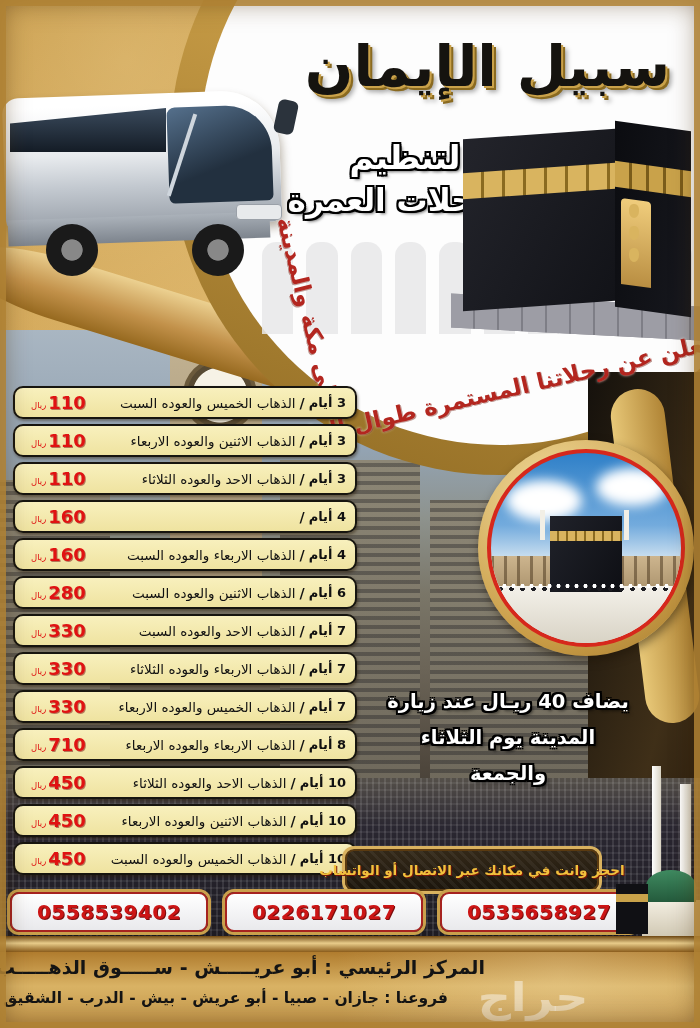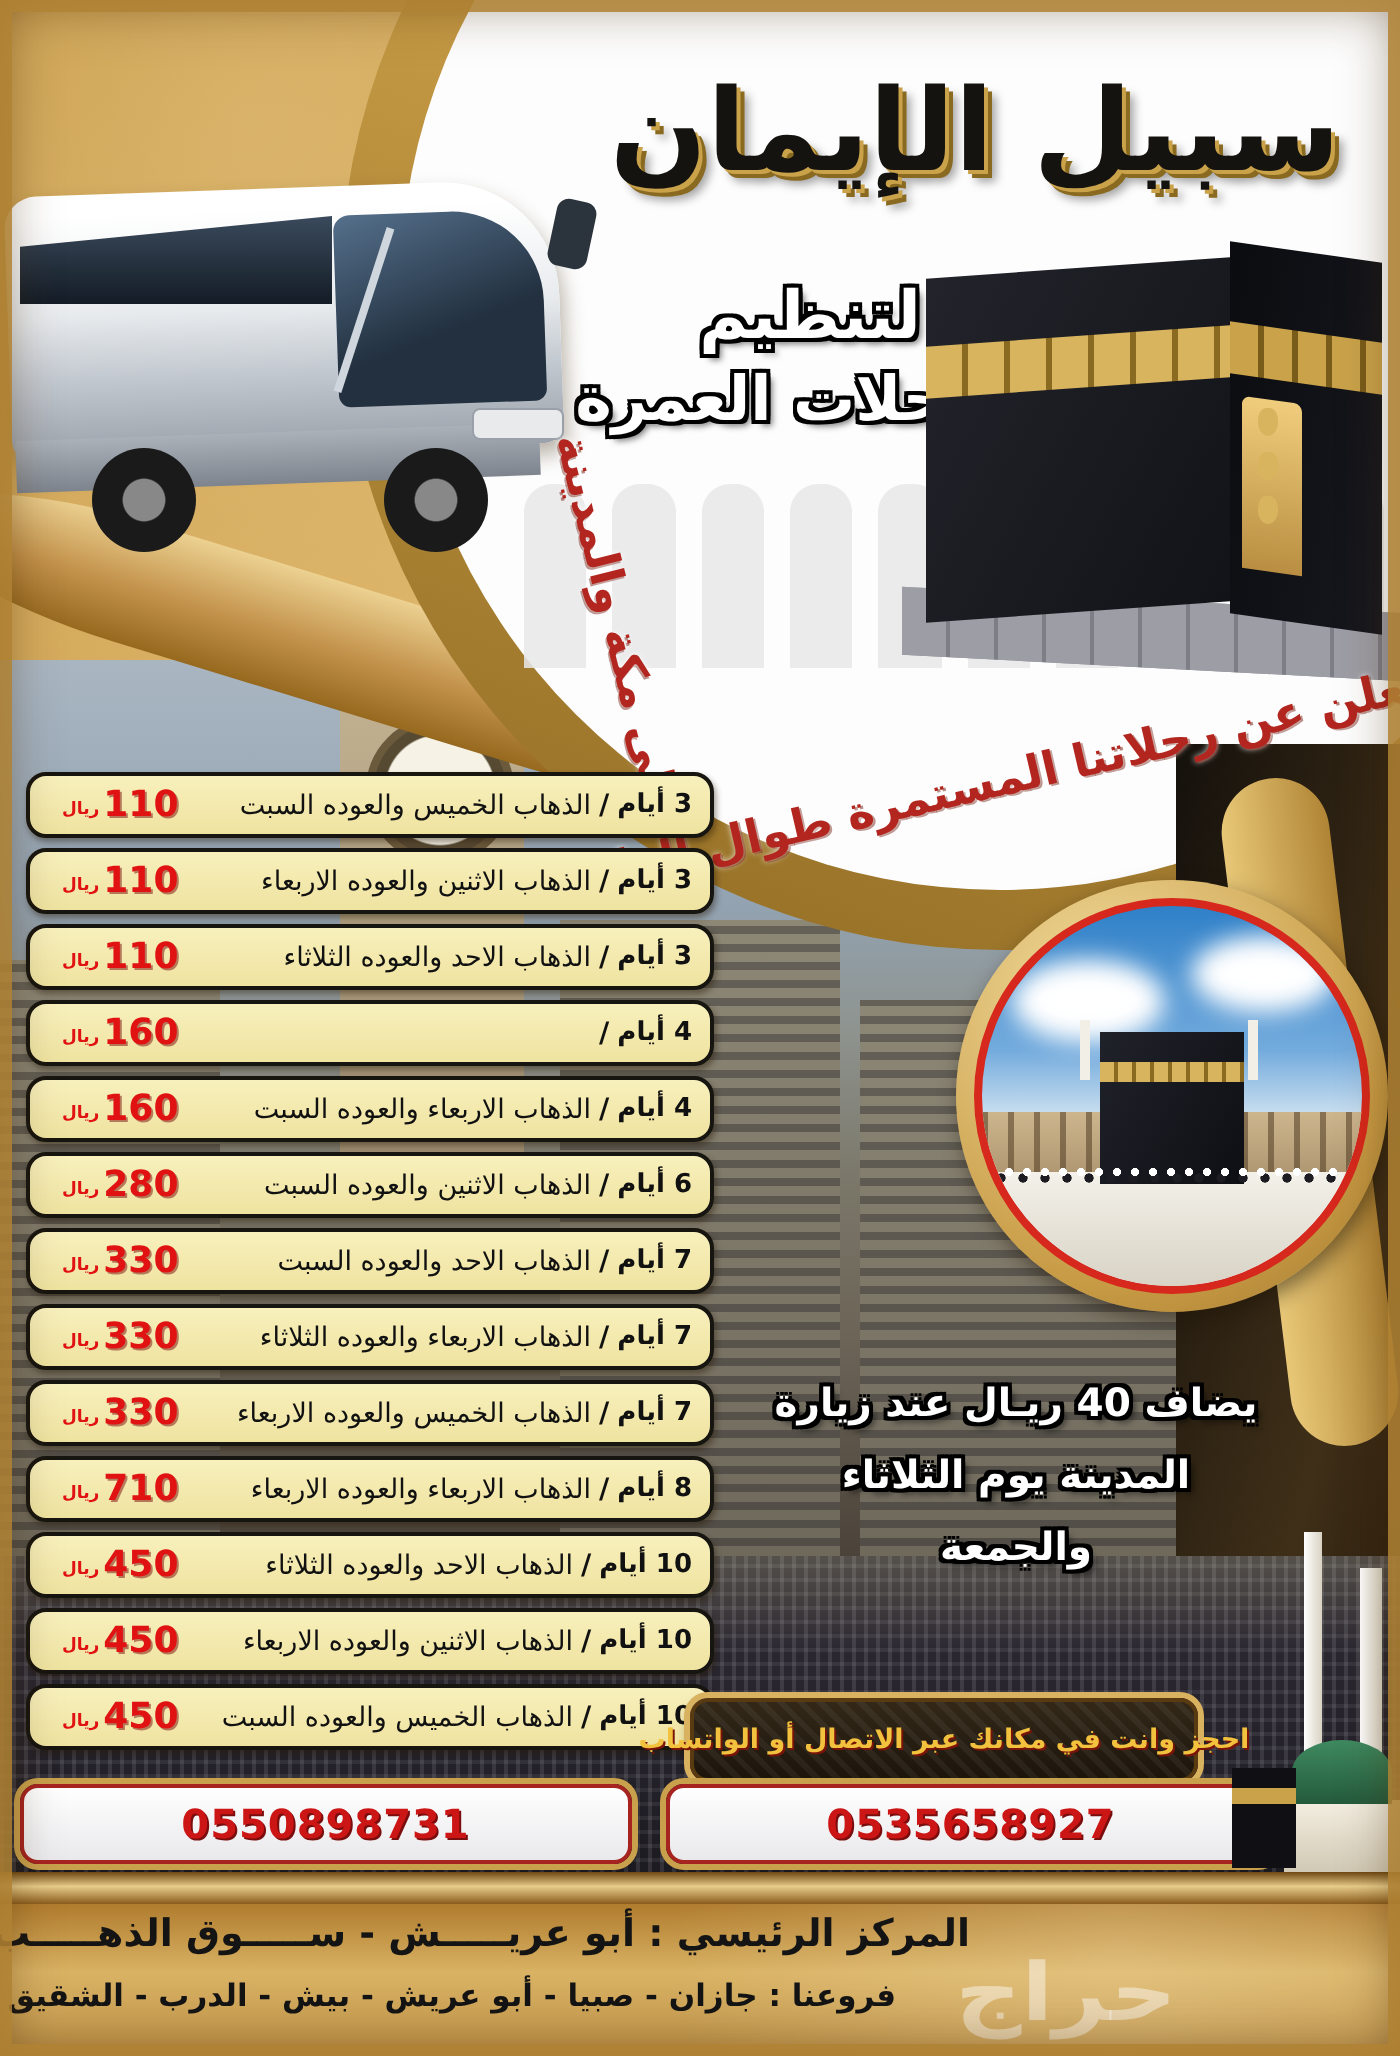--- a/index.html
+++ b/index.html
@@ -89,21 +89,21 @@
   
   .rows{left:13px;top:386px;width:344px;z-index:20;}
   .trip-row{direction:rtl;display:flex;align-items:center;height:33px;margin-bottom:5px;
     background:linear-gradient(180deg,#f8f0bd,#efe3a0);border:2px solid #17150f;border-radius:10px;
     padding:0 9px 0 16px;box-sizing:border-box;box-shadow:1px 2px 3px rgba(40,25,5,.45);}
   .row-days{font-size:13px;font-weight:bold;color:#111;white-space:nowrap;}
   .row-sep{font-size:14px;font-weight:bold;color:#111;margin:0 4px;}
   .row-desc{font-size:13.5px;font-weight:normal;color:#111;white-space:nowrap;flex-shrink:1;min-width:0;overflow:hidden;}
   .row-price{margin-inline-start:auto;display:flex;align-items:center;gap:2px;padding-inline-start:6px;}
   .price-num{font-size:18px;font-weight:bold;color:#e01212;text-shadow:1px 1px 0 rgba(120,10,10,.5);}
-  .riyal{font-size:8.5px;font-weight:bold;color:#e01212;align-self:flex-end;padding-bottom:3px;}
+  .riyal{font-size:8.5px;font-weight:normal;color:#e01212;align-self:flex-end;padding-bottom:3px;}
 
   
   .circle-wrap{left:478px;top:440px;width:216px;height:216px;border-radius:50%;z-index:10;
     background:radial-gradient(circle at 35% 28%,#f4dfa0,#c79a44 68%,#9d752c);
     box-shadow:2px 4px 10px rgba(30,20,5,.5);}
   .circle-photo{position:absolute;inset:9px;border-radius:50%;border:4px solid #d6281c;overflow:hidden;
     background:linear-gradient(180deg,#2f80c8 0%,#73abdd 38%,#cfe2f1 56%,#e8eef4 60%);}
   .cp-cloud{position:absolute;background:#fff;border-radius:50%;filter:blur(6px);}
   .cp-arcade{position:absolute;left:0;right:0;bottom:30%;height:16%;
     background:repeating-linear-gradient(90deg,rgba(80,60,35,.55) 0 3px,transparent 3px 13px),linear-gradient(#cdb58e,#b09872);}
@@ -354,21 +354,24 @@
   </div>
 
   <div class="abs crowd"></div>
 
   <div class="abs banner">
     <span>احجز وانت في مكانك عبر الاتصال أو الواتساب</span>
   </div>
 
   <div class="abs phones">
       <div class="phone-pill">
-      <span>0550898731</span>
+      <span>0558539402</span>
+    </div>
+      <div class="phone-pill">
+      <span>0226171027</span>
     </div>
       <div class="phone-pill">
       <span>0535658927</span>
     </div>
     </div>
 
   <div class="abs mosque">
     <div class="minaret" style="left:40px;top:0;width:9px;height:120px;"></div>
     <div class="minaret" style="left:68px;top:18px;width:11px;height:116px;"></div>
     <div class="m-base"></div>

